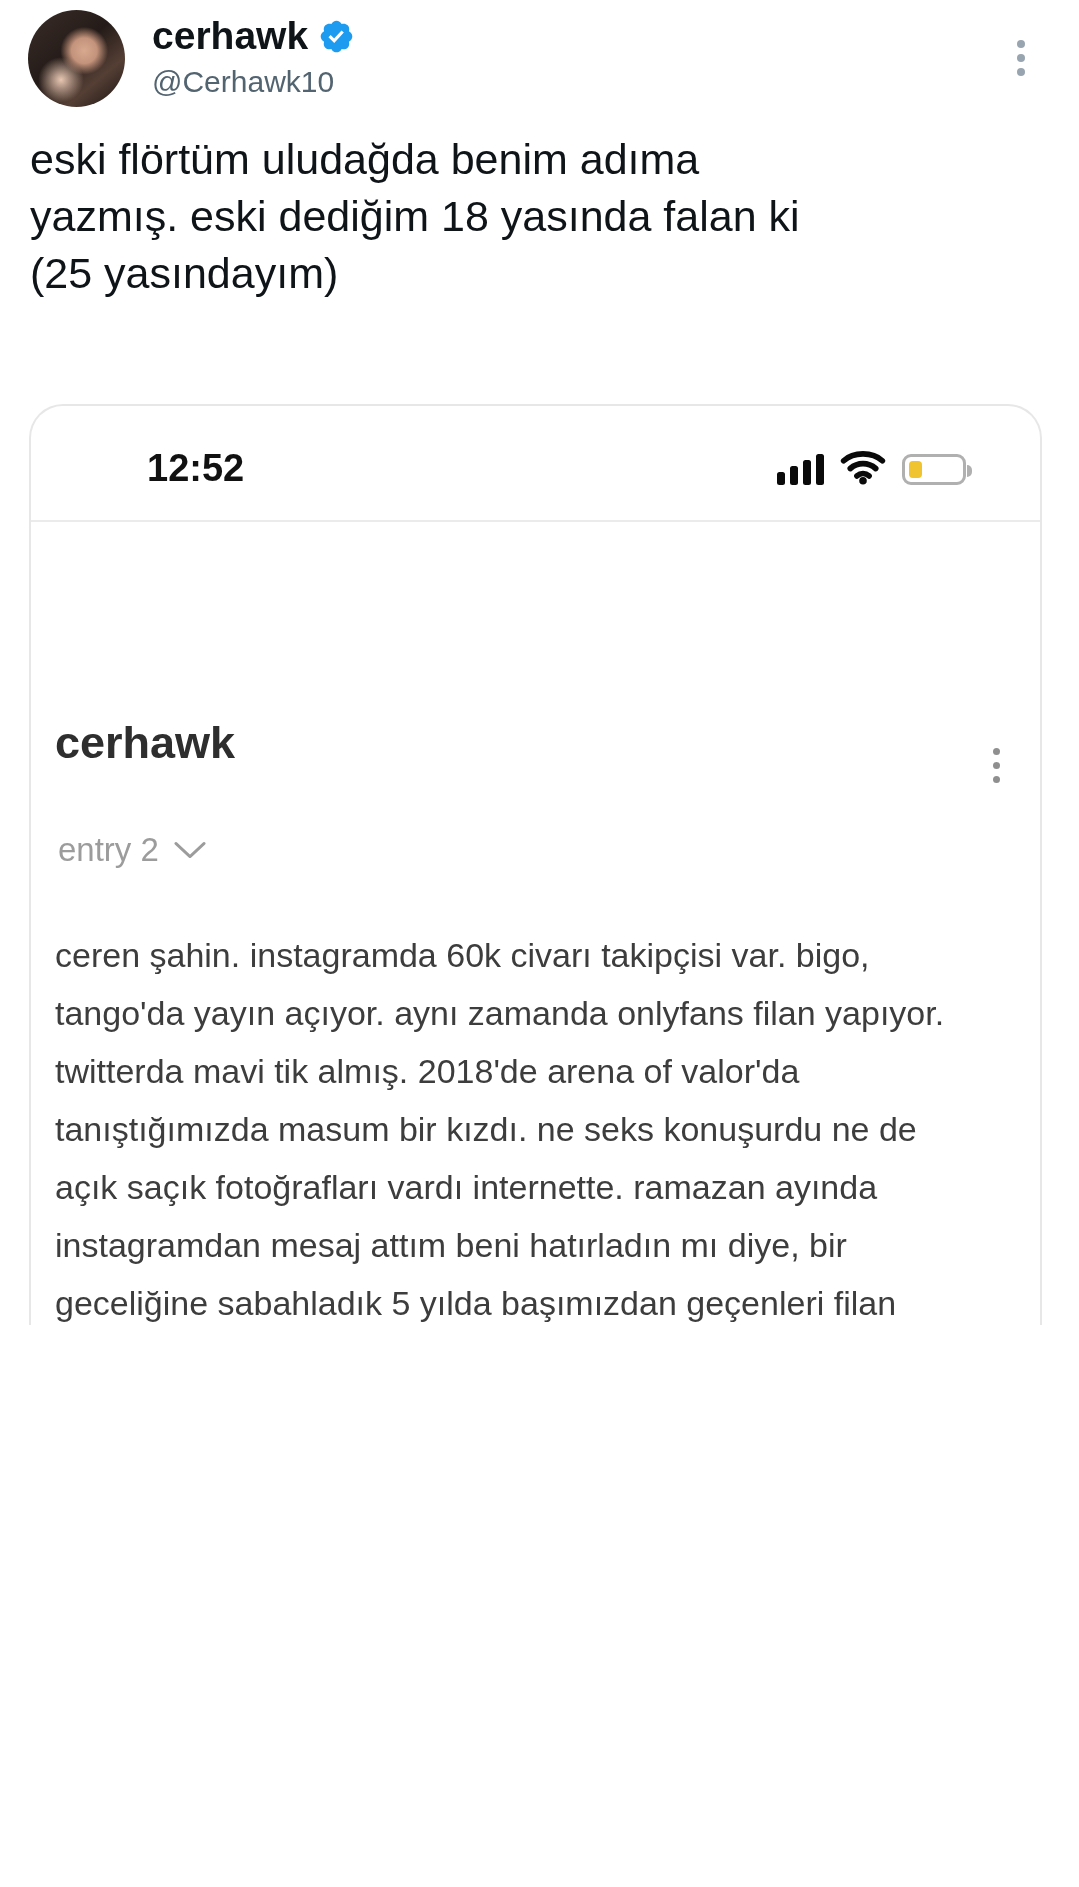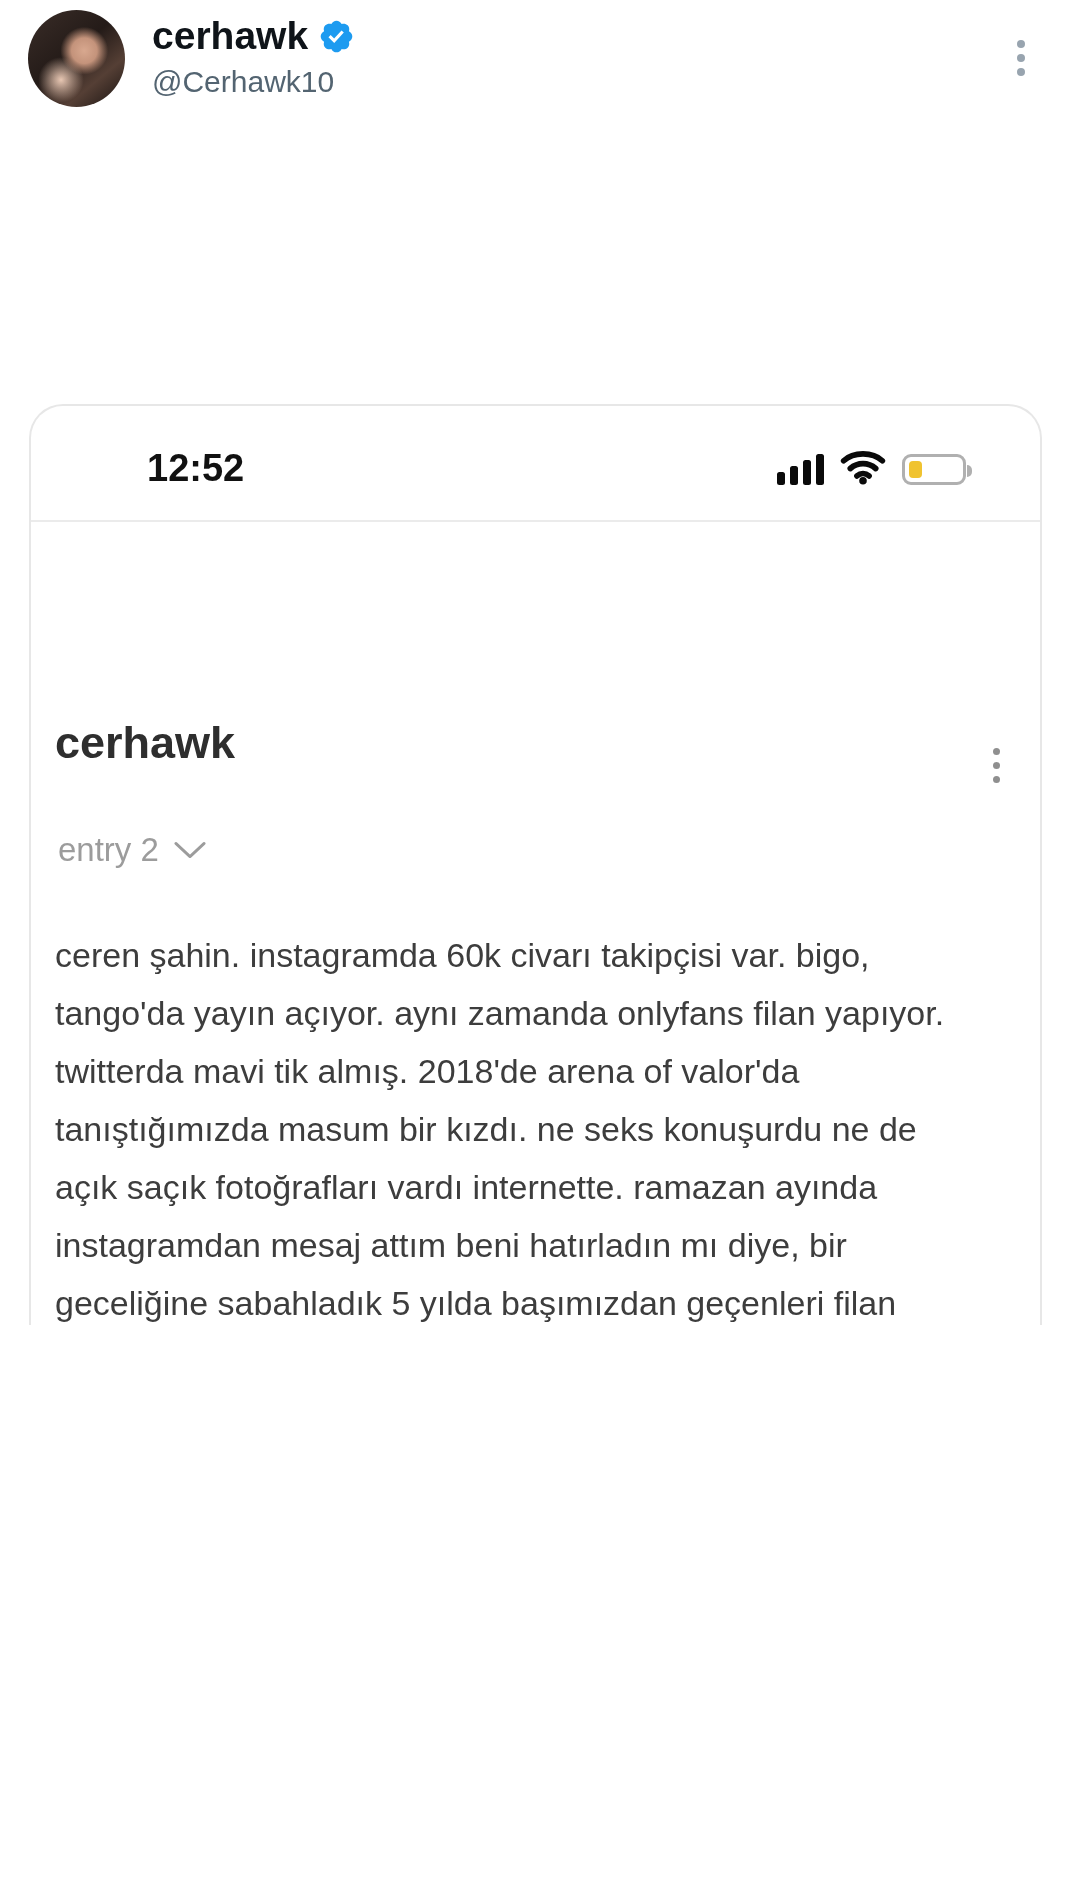--- a/index.html
+++ b/index.html
@@ -72,20 +72,23 @@
     </div>
     <div class="author-handle">@Cerhawk10</div>
   </div>
 
   <div class="dots-v tweet-more">
     <span class="dot"></span>
     <span class="dot"></span>
     <span class="dot"></span>
   </div>
 
+  <div class="tweet-text">eski flörtüm uludağda benim adıma
+yazmış. eski dediğim 18 yasında falan ki
+(25 yasındayım)</div>
 
   <div class="card">
 
     <div class="sb-time">12:52</div>
     <div class="sb-icons">
       <span class="sig">
           <i></i>
           <i></i>
           <i></i>
           <i></i>

